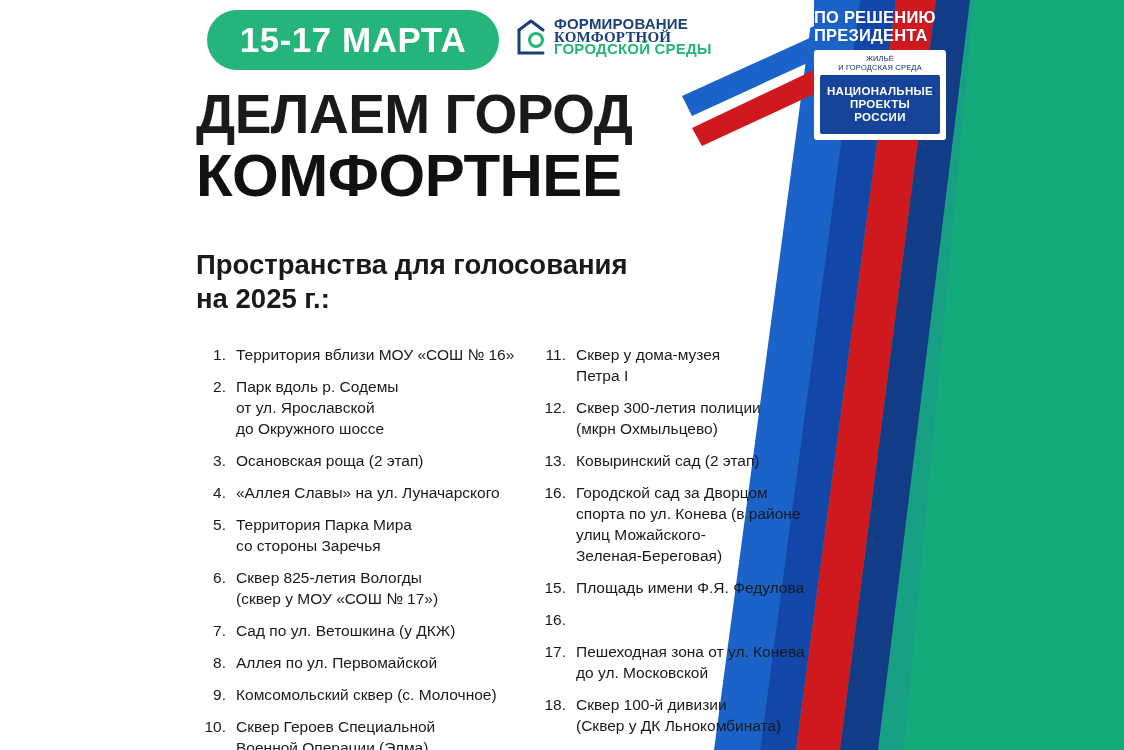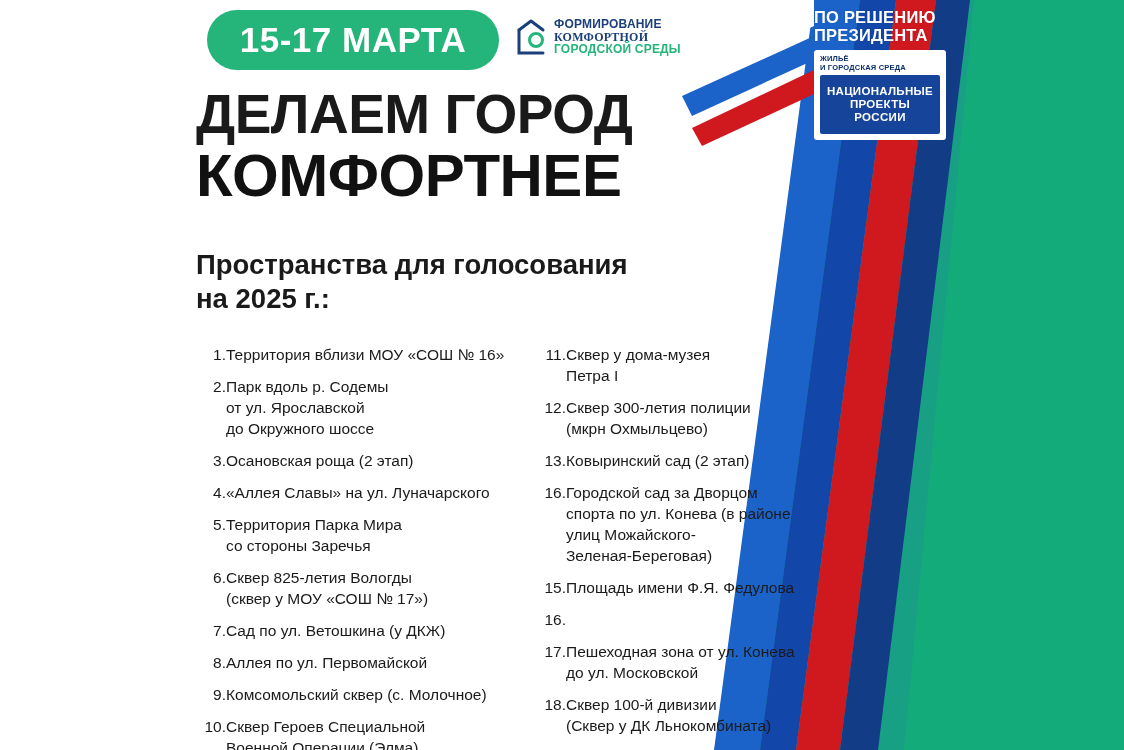--- a/index.html
+++ b/index.html
@@ -60,21 +60,21 @@
     display: flex;
     align-items: flex-start;
     gap: 8px;
   }
   .fkgs-mark {
     width: 30px;
     height: 38px;
     flex: none;
   }
   .fkgs-text {
-    font-size: 12px;
+    font-size: 15px;
     line-height: 12.5px;
     font-weight: bold;
     letter-spacing: 0.2px;
     text-transform: uppercase;
     font-family: "Liberation Sans", sans-serif;
   }
   .fkgs-text .l1 { color: #1b3f7a; }
   .fkgs-text .l2 { color: #1b3f7a; font-family: Liberation Serif, serif; }
   .fkgs-text .l3 { color: #25b57a; }
 
@@ -100,22 +100,22 @@
     width: 132px;
     background: #ffffff;
     border-radius: 3px;
     padding: 4px 6px 6px 6px;
     box-sizing: border-box;
     position: relative;
   }
   .np-badge .np-sub {
     color: #0a2f6b;
     font-size: 7.5px;
-    font-weight: bold;
-    text-align: left;
+    font-weight: normal;
+    text-align: center;
     line-height: 9px;
     text-transform: uppercase;
     letter-spacing: 0.2px;
   }
   .np-main {
     margin-top: 3px;
     background: #16449a;
     border-radius: 2px;
     padding: 10px 4px;
     text-align: center;
@@ -183,20 +183,21 @@
   .list-num {
     width: 30px;
     flex: none;
     text-align: right;
     color: #1a1a1a;
     font-size: 15.5px;
     line-height: 21px;
     font-family: "Liberation Sans", sans-serif;
   }
   .list-text {
+    margin-left: 10px;
     color: #1a1a1a;
     font-size: 15.5px;
     line-height: 21px;
     font-family: "Liberation Sans", sans-serif;
     white-space: pre-line;
   }
 </style>
 </head>
 <body>
 

